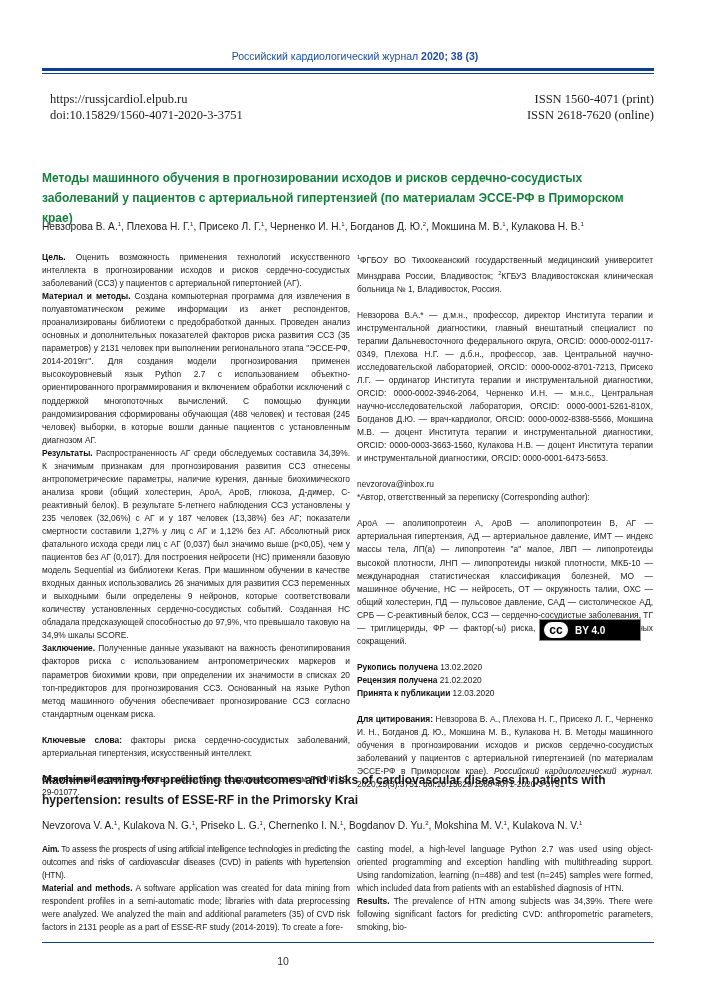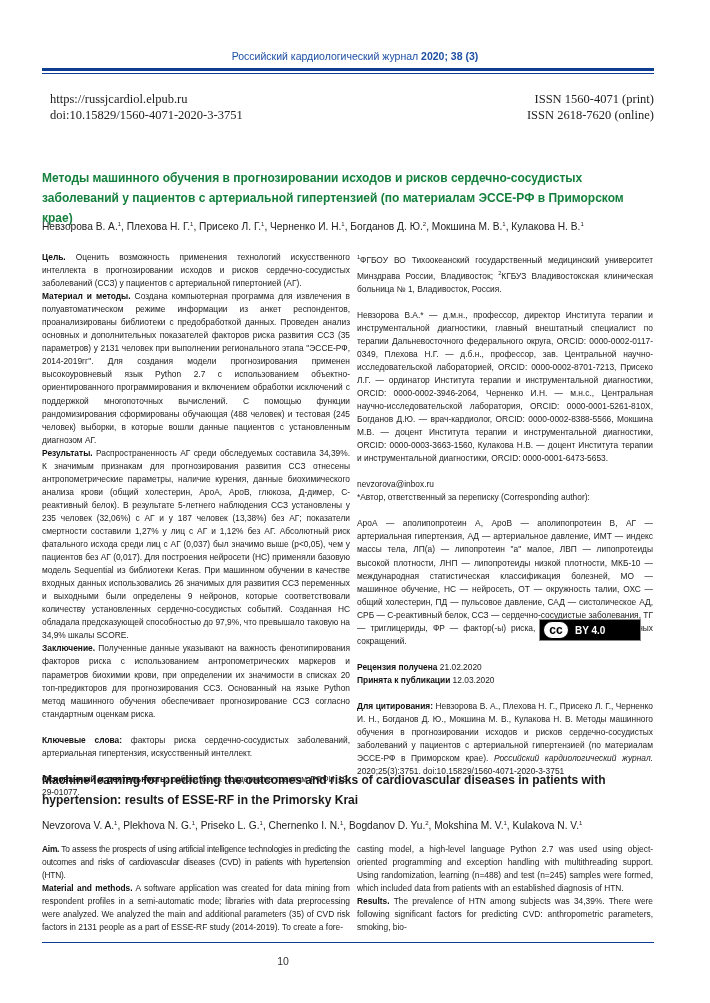--- a/index.html
+++ b/index.html
@@ -70,33 +70,34 @@
 <div class="col col-right">
   <p><span class="sup">1</span><span>ФГБОУ ВО Тихоокеанский государственный медицинский университет Минздрава России, Владивосток; </span><span class="sup">2</span><span>КГБУЗ Владивостокская клиническая больница № 1, Владивосток, Россия.</span></p>
   <div class="gap"></div>
   <p>Невзорова В.А.* — д.м.н., профессор, директор Института терапии и инструментальной диагностики, главный внештатный специалист по терапии Дальневосточного федерального округа, ORCID: 0000-0002-0117-0349, Плехова Н.Г. — д.б.н., профессор, зав. Центральной научно-исследовательской лабораторией, ORCID: 0000-0002-8701-7213, Присеко Л.Г. — ординатор Института терапии и инструментальной диагностики, ORCID: 0000-0002-3946-2064, Черненко И.Н. — м.н.с., Центральная научно-исследовательской лаборатория, ORCID: 0000-0001-5261-810X, Богданов Д.Ю. — врач-кардиолог, ORCID: 0000-0002-8388-5566, Мокшина М.В. — доцент Института терапии и инструментальной диагностики, ORCID: 0000-0003-3663-1560, Кулакова Н.В. — доцент Института терапии и инструментальной диагностики, ORCID: 0000-0001-6473-5653.</p>
   <div class="gap"></div>
   <p style="text-align:left">nevzorova@inbox.ru</p>
   <p style="text-align:left">*Автор, ответственный за переписку (Corresponding author):</p>
   <div class="gap"></div>
   <p>АроА — аполипопротеин А, АроВ — аполипопротеин В, АГ — артериальная гипертензия, АД — артериальное давление, ИМТ — индекс массы тела, ЛП(а) — липопротеин "а" малое, ЛВП — липопротеиды высокой плотности, ЛНП — липопротеиды низкой плотности, МКБ-10 — международная статистическая классификация болезней, МО — машинное обучение, НС — нейросеть, ОТ — окружность талии, ОХС — общий холестерин, ПД — пульсовое давление, САД — систолическое АД, СРБ — С-реактивный белок, ССЗ — сердечно-сосудистые заболевания, ТГ — триглицериды, ФР — фактор(-ы) риска, ЧСС — частота сердечных сокращений.</p>
   <div class="gap"></div>
+  <p style="text-align:left"><b>Рукопись получена</b><span> 13.02.2020</span></p>
   <p style="text-align:left"><b>Рецензия получена</b><span> 21.02.2020</span></p>
   <p style="text-align:left"><b>Принята к публикации</b><span> 12.03.2020</span></p>
   <div class="gap"></div>
   <p><b>Для цитирования:</b><span> Невзорова В. А., Плехова Н. Г., Присеко Л. Г., Черненко И. Н., Богданов Д. Ю., Мокшина М. В., Кулакова Н. В. Методы машинного обучения в прогнозировании исходов и рисков сердечно-сосудистых заболеваний у пациентов с артериальной гипертензией (по материалам ЭССЕ-РФ в Приморском крае). </span><i>Российский кардиологический журнал.</i><span> 2020;25(3):3751. doi:10.15829/1560-4071-2020-3-3751</span></p>
 </div>
 
 <div class="cc-badge">
   <span class="cc-circle">cc</span>
   <span class="cc-text">BY 4.0</span>
 </div>
 
 <div class="title-en">Machine learning for predicting the outcomes and risks of cardiovascular diseases in patients with hypertension: results of ESSE-RF in the Primorsky Krai</div>
-<div class="authors authors-en" id="authors-en"><span>Nevzorova V. A.</span><sup>1</sup>, <span>Plekhova N. G.</span><sup>1</sup>, <span>Priseko L. G.</span><sup>1</sup>, <span>Chernenko I. N.</span><sup>1</sup>, <span>Bogdanov D. Yu.</span><sup>2</sup>, <span>Mokshina M. V.</span><sup>1</sup>, <span>Kulakova N. V.</span><sup>1</sup></div>
+<div class="authors authors-en" id="authors-en"><span>Nevzorova V. A.</span><sup>1</sup>, <span>Kulakova N. G.</span><sup>1</sup>, <span>Priseko L. G.</span><sup>1</sup>, <span>Chernenko I. N.</span><sup>1</sup>, <span>Bogdanov D. Yu.</span><sup>2</sup>, <span>Mokshina M. V.</span><sup>1</sup>, <span>Kulakova N. V.</span><sup>1</sup></div>
 
 <div class="col col-en-left">
   <p style="letter-spacing:-0.25px"><b>Aim.</b><span> To assess the prospects of using artificial intelligence technologies in predicting the outcomes and risks of cardiovascular diseases (CVD) in patients with hypertension (HTN).</span></p>
   <p><b>Material and methods.</b><span> A software application was created for data mining from respondent profiles in a semi-automatic mode; libraries with data preprocessing were analyzed. We analyzed the main and additional parameters (35) of CVD risk factors in 2131 people as a part of ESSE-RF study (2014-2019). To create a fore-</span></p>
 </div>
 <div class="col col-en-right">
   <p>casting model, a high-level language Python 2.7 was used using object-oriented programming and exception handling with multithreading support. Using randomization, learning (n=488) and test (n=245) samples were formed, which included data from patients with an established diagnosis of HTN.</p>
   <p><b>Results.</b><span> The prevalence of HTN among subjects was 34,39%. There were following significant factors for predicting CVD: anthropometric parameters, smoking, bio-</span></p>
 </div>
 

